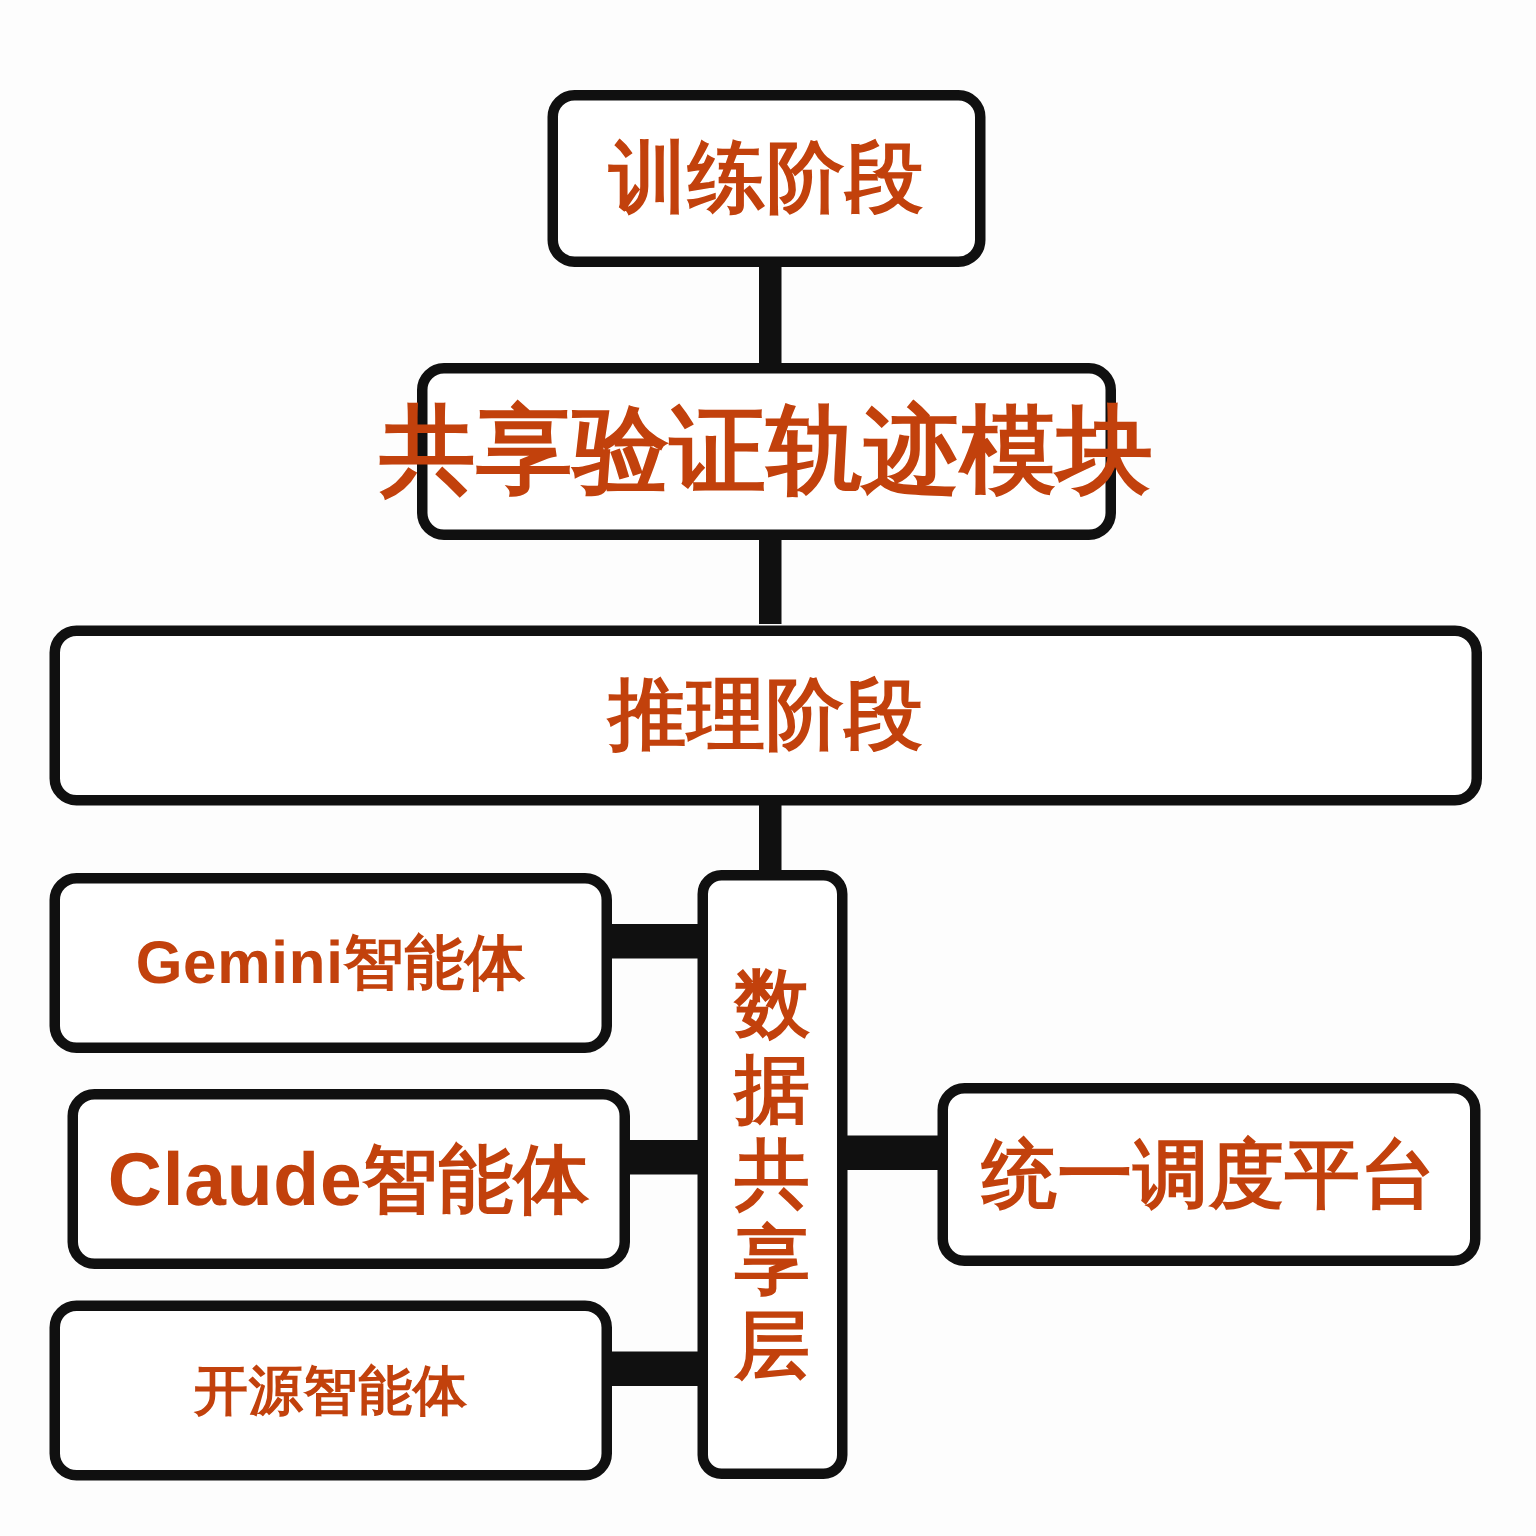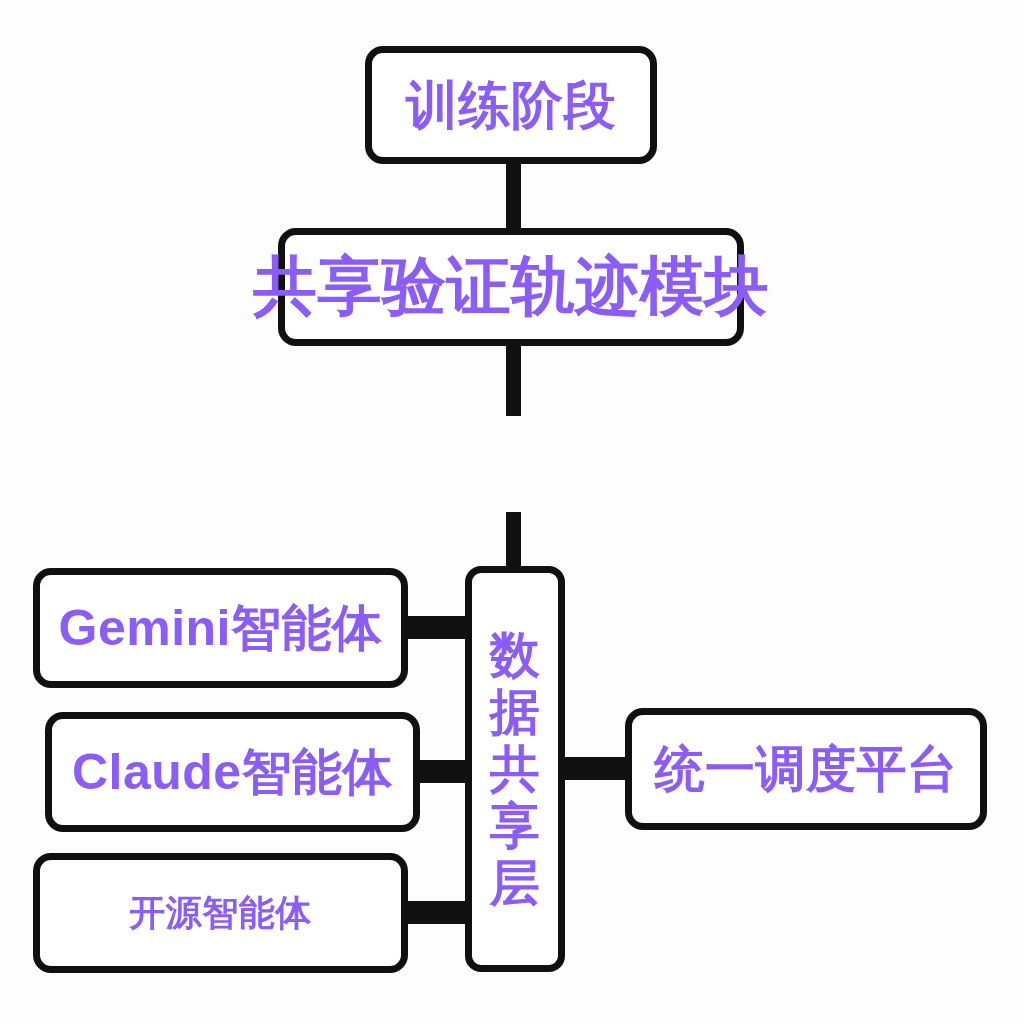--- a/index.html
+++ b/index.html
@@ -21,25 +21,26 @@
   
   .node {
     position: absolute;
     box-sizing: border-box;
     background: #ffffff;
     border: 7px solid #101010;
     border-radius: 18px;
     display: flex;
     align-items: center;
     justify-content: center;
-    color: #8b5cf6;
+    color: #c2410c;
     font-weight: 700;
     line-height: 1.05;
     letter-spacing: 0.5px;
     z-index: 3;
+    margin-top: 14px;
   }
   .node .label {
     display: block;
     white-space: pre;
   }
 
   
   .conn {
     position: absolute;
     background: #101010;
@@ -54,21 +55,21 @@
   #node-shared-module {
     left: 278px; top: 228px; width: 466px; height: 118px;
     font-size: 64px;
   }
   #node-inference {
     left: 33px;  top: 403px; width: 955px; height: 120px;
     font-size: 52px;
   }
   #node-agent-gemini {
     left: 33px;  top: 568px; width: 375px; height: 120px;
-    font-size: 50px;
+    font-size: 40px;
   }
   #node-agent-claude {
     left: 45px;  top: 712px; width: 375px; height: 120px;
     font-size: 50px;
   }
   #node-agent-opensource {
     left: 33px;  top: 853px; width: 375px; height: 120px;
     font-size: 36px;
   }
   #node-data-layer {
@@ -109,20 +110,23 @@
   <div class="conn" id="conn-data-to-platform"></div>
 
   <div class="node" id="node-training">
     <span class="label">训练阶段</span>
   </div>
 
   <div class="node" id="node-shared-module">
     <span class="label">共享验证轨迹模块</span>
   </div>
 
+  <div class="node" id="node-inference">
+    <span class="label">推理阶段</span>
+  </div>
 
   <div class="node" id="node-agent-gemini">
     <span class="label">Gemini智能体</span>
   </div>
 
   <div class="node" id="node-agent-claude">
     <span class="label">Claude智能体</span>
   </div>
 
   <div class="node" id="node-agent-opensource">

